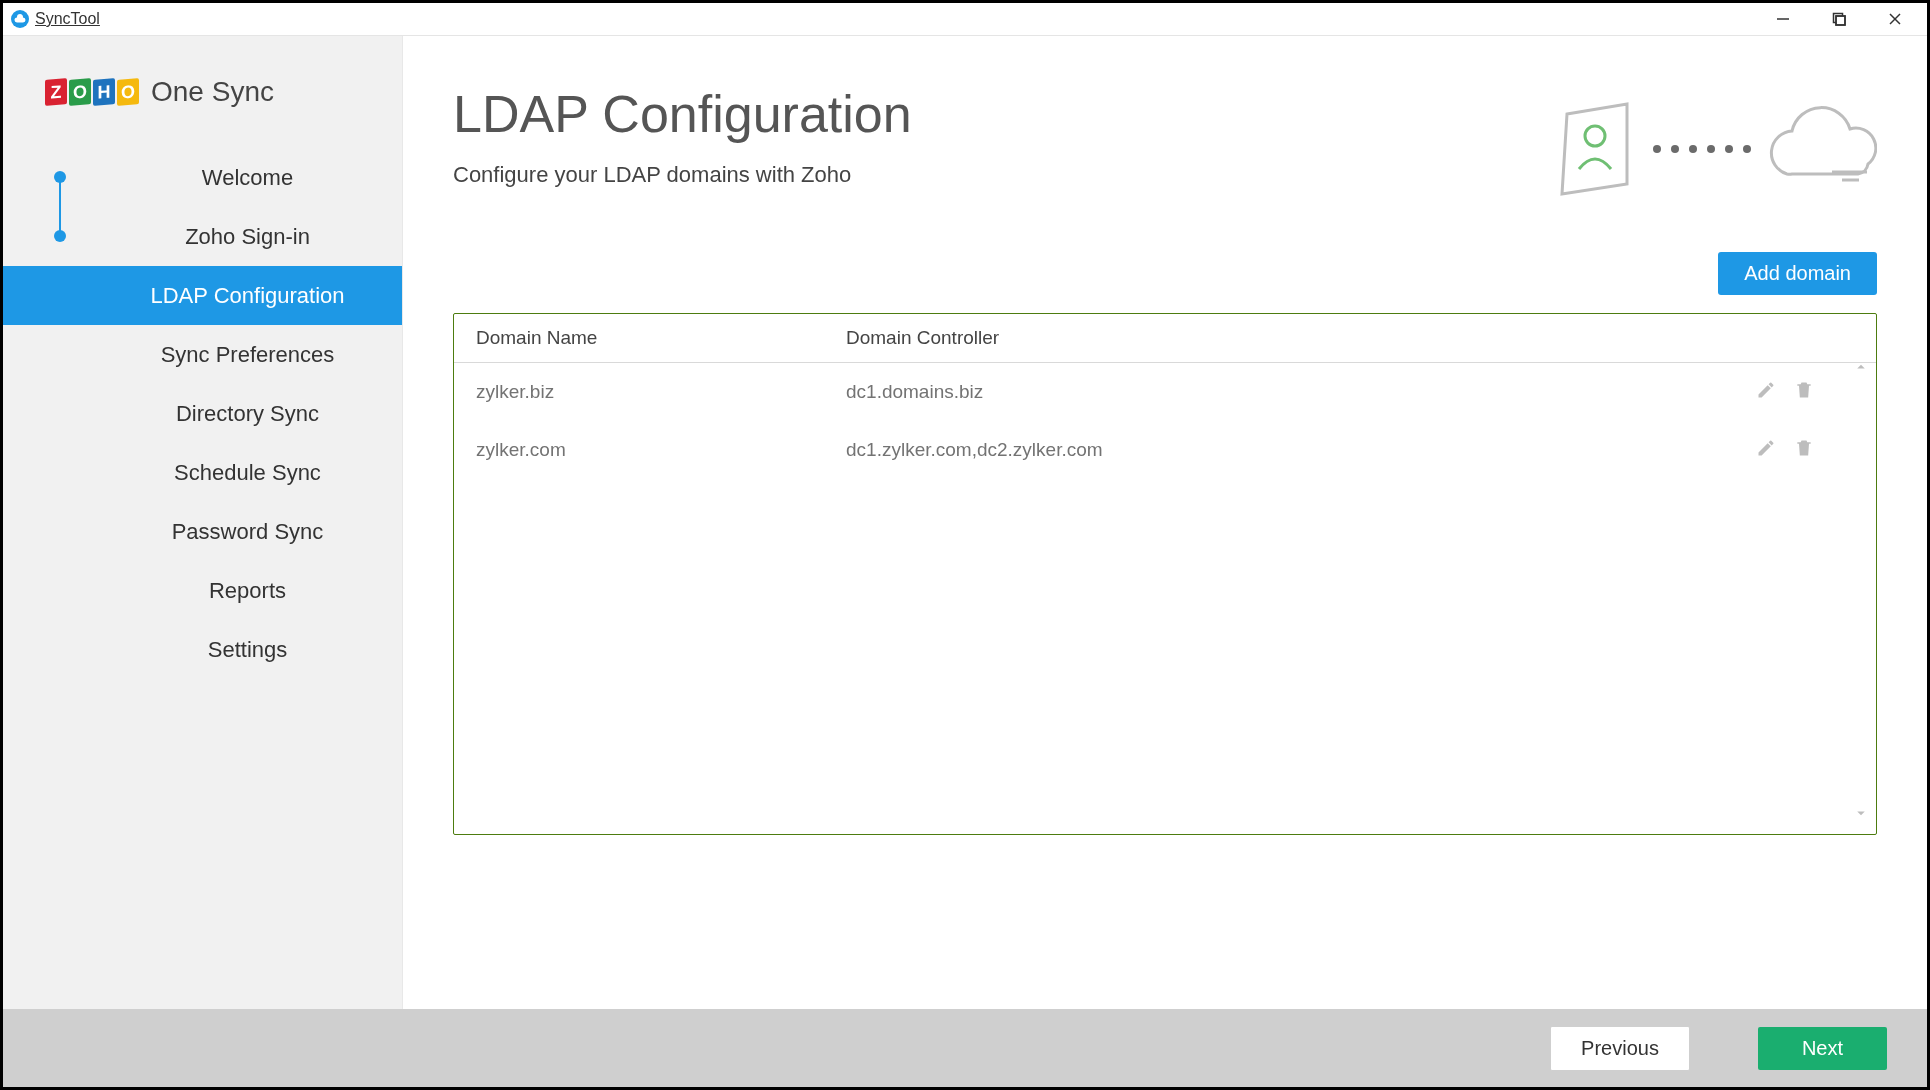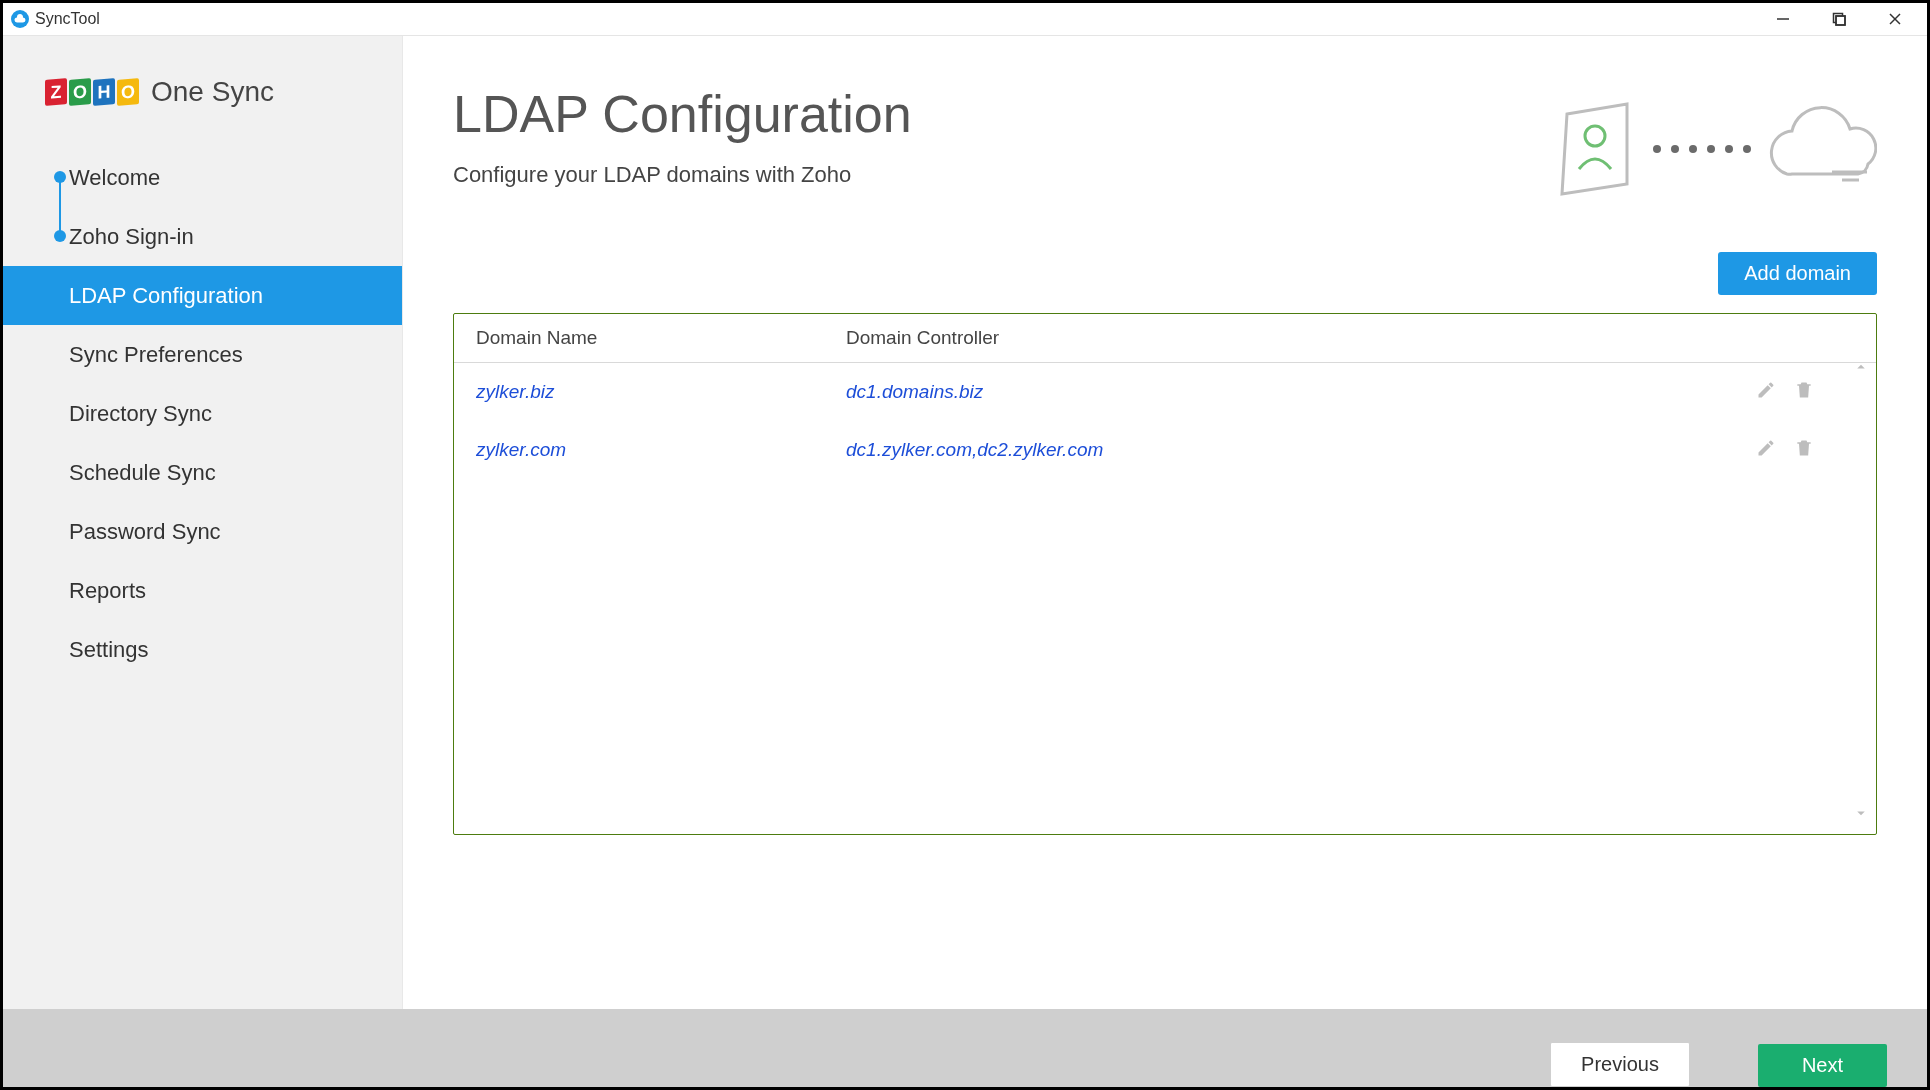--- a/index.html
+++ b/index.html
@@ -23,20 +23,21 @@
   
   .titlebar {
     height: 32px;
     display: flex;
     align-items: center;
     justify-content: space-between;
     padding: 0 4px 0 8px;
     border-bottom: 1px solid #e5e5e5;
     font-size: 16px;
     color: #333;
+    text-decoration: underline;
   }
   .titlebar-left { display:flex; align-items:center; gap:6px; }
   .titlebar-icon {
     width: 18px; height:18px; border-radius:50%;
     background:#1e98e5; display:flex;align-items:center;justify-content:center;
   }
   .titlebar-icon svg { width:12px; height:12px; fill:#fff; }
   .win-controls { display:flex; align-items:center; }
   .win-btn {
     width: 56px; height: 30px; display:flex; align-items:center; justify-content:center;
@@ -72,24 +73,25 @@
   }
   .zoho-z { background:#d92231; }
   .zoho-o1{ background:#2a9c4a; }
   .zoho-h { background:#1e73be; }
   .zoho-o2{ background:#f5b90f; }
   .brand-name { font-size:28px; color:#444;text-align:center; }
 
   .steps { position:relative; }
   .step {
     height:59px; display:flex; align-items:center;
-    padding-left: 66px;
+    padding-left: 90px;
     font-size:22px; color:#333;
     cursor:pointer;
     position:relative;
+    justify-content:center;
   }
   .step.active {
     background:#1e98e5; color:#fff;
   }
   
   .progress-line {
     position:absolute;
     left:56px; top:29px;
     width:2px; height:59px;
     background:#1e98e5;
@@ -130,33 +132,33 @@
   .thead {
     height:48px; border-bottom:1px solid #d9d9d9;
     display:flex; align-items:center; font-size:19px; color:#444;
     padding-left:22px;
   }
   .col-name { width:370px; }
   .col-dc   { flex:1; }
   .col-actions { width:120px; }
   .trow {
     min-height:58px; display:flex; align-items:center;
-    padding-left:22px; font-size:19px; color:#1d4ed8;font-style:italic;
+    padding-left:22px; font-size:19px; color:#737373;
   }
   .row-actions { width:120px; display:flex; gap:18px; justify-content:flex-start; align-items:center; }
   .row-actions svg { width:20px; height:20px; fill:#bdbdbd; cursor:pointer; }
   .scroll-arrow { position:absolute; right:6px; color:#bdbdbd; }
   .scroll-arrow.up { top:44px; }
   .scroll-arrow.down { bottom:8px; }
   .scroll-arrow svg { width:18px; height:18px; fill:#bdbdbd; }
 
   
   .footer {
     height:78px; background:#cfcfcf;
-    display:flex; justify-content:flex-end; align-items:flex-end;
+    display:flex; justify-content:flex-end; align-items:center;
     gap:26px; padding-right:40px;
   }
   .btn-secondary {
     background:#fff; color:#333; border:1px solid #cfcfcf;
     font-size:20px; padding:10px 30px; border-radius:2px; cursor:pointer;
   }
   .btn-success {
     background:#1aae6f; color:#fff; border:none;
     font-size:20px; padding:10px 44px; border-radius:2px; cursor:pointer;margin-left:42px;
   }

